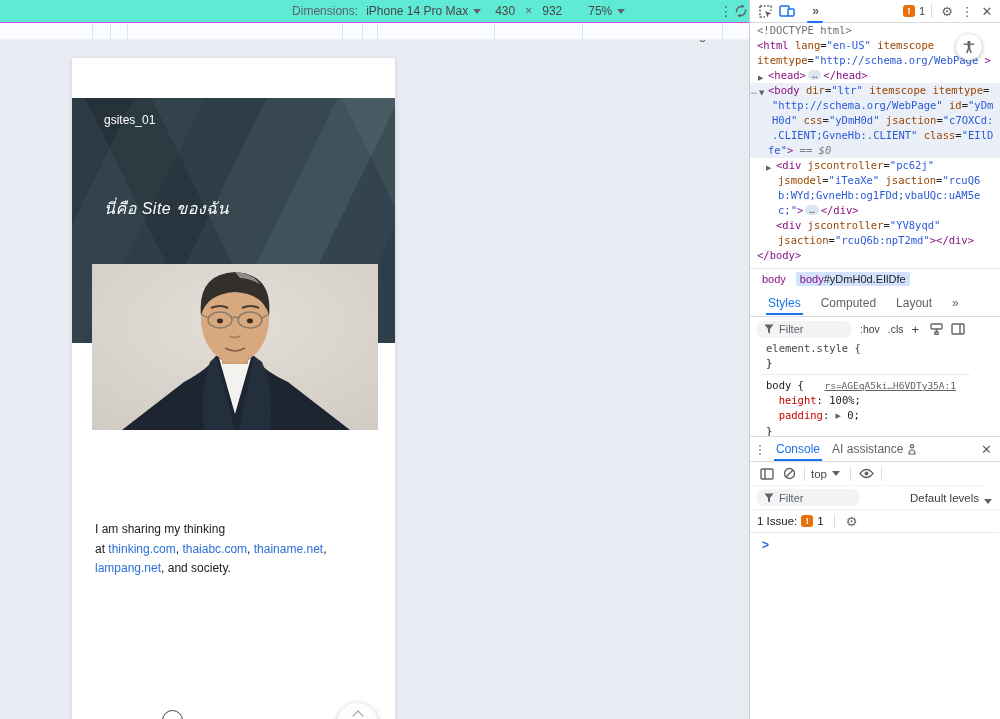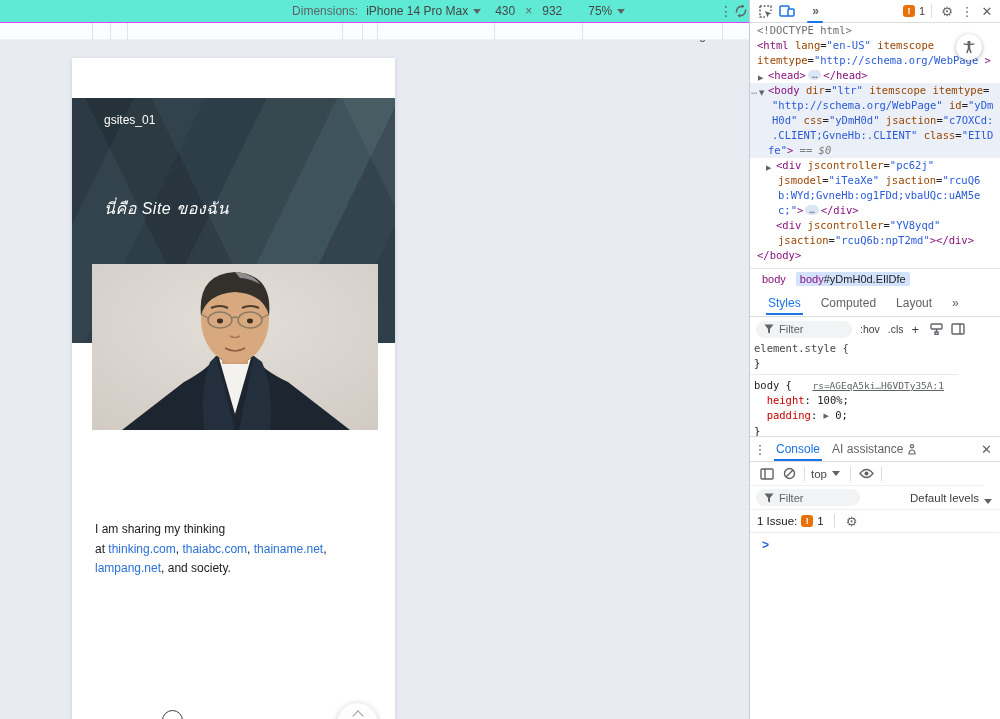--- a/index.html
+++ b/index.html
@@ -89,21 +89,21 @@
   .s-tab { padding:5px 8px; color:#5f6368; cursor:pointer; position:relative; font-size:12px; }
   .s-tab.active { color:#1a73e8; }
   .s-tab.active::after { content:""; position:absolute; left:6px; right:6px; bottom:0; height:2px; background:#1a73e8; }
 
   .styles-toolbar { position:absolute; left:0; top:317px; width:250px; height:24px; display:flex; align-items:center; padding-left:6px; }
   .filter-pill { background:#f1f3f4; border-radius:10px; height:17px; display:flex; align-items:center; gap:5px;
     padding:0 8px; color:#5f6368; font-size:11px; width:96px; cursor:text; }
   .mini-lbl { color:#3c4043; font-size:10.5px; margin-left:8px; cursor:pointer; }
   .plus-glyph { color:#3c4043; font-size:13px; margin-left:8px; cursor:pointer; }
 
-  .styles-content { position:absolute; left:0; top:341px; width:208px; height:95px;
+  .styles-content { position:absolute; left:12px; top:341px; width:208px; height:95px;
     font-family:"DejaVu Sans Mono","Liberation Mono",monospace; font-size:10.5px; line-height:15px; }
   .st-row { position:relative; padding-left:4px; white-space:pre; }
   .st-sep { border-top:1px solid #e8eaed; margin:3px 0; }
   .st-sel-muted { color:#474747; }
   .st-prop { color:#c80000; }
   .st-val { color:#202124; }
   .st-link { position:absolute; right:14px; top:0; color:#5f6368; text-decoration:underline; font-size:9.5px; cursor:pointer; }
   .st-exp { font-size:7px; color:#5f6368; font-family:"DejaVu Sans",sans-serif; vertical-align:1px; }
 
   

